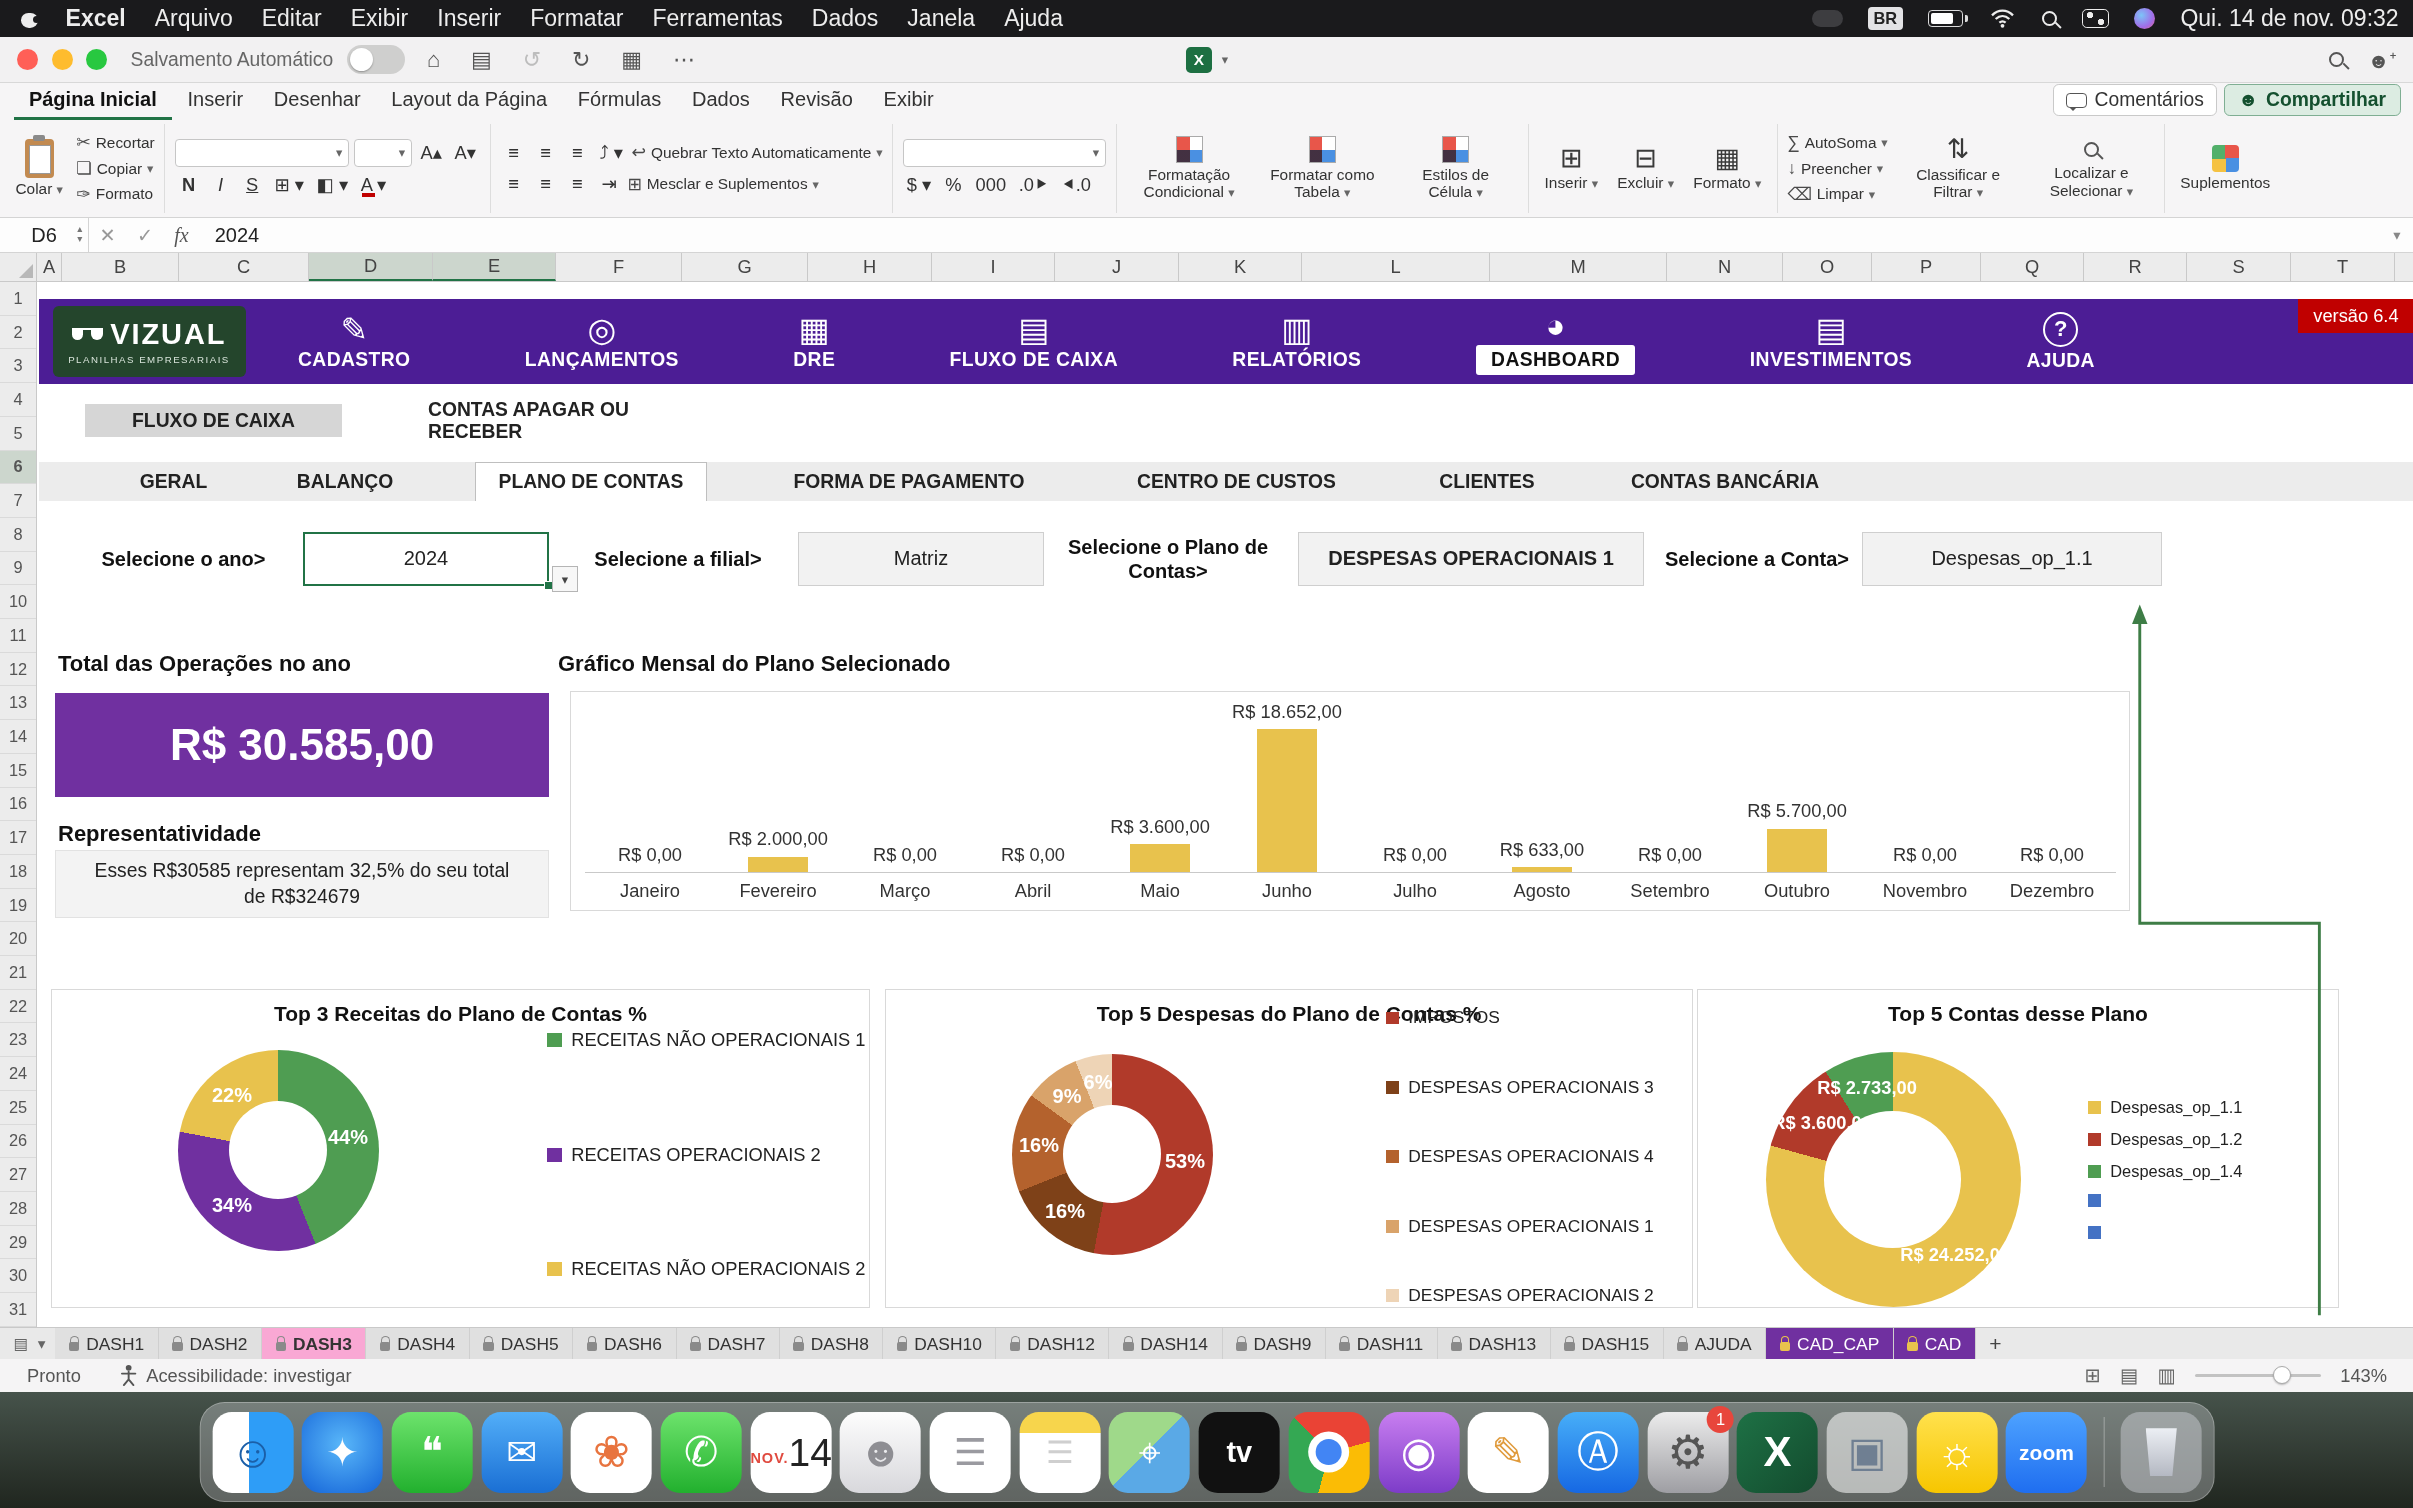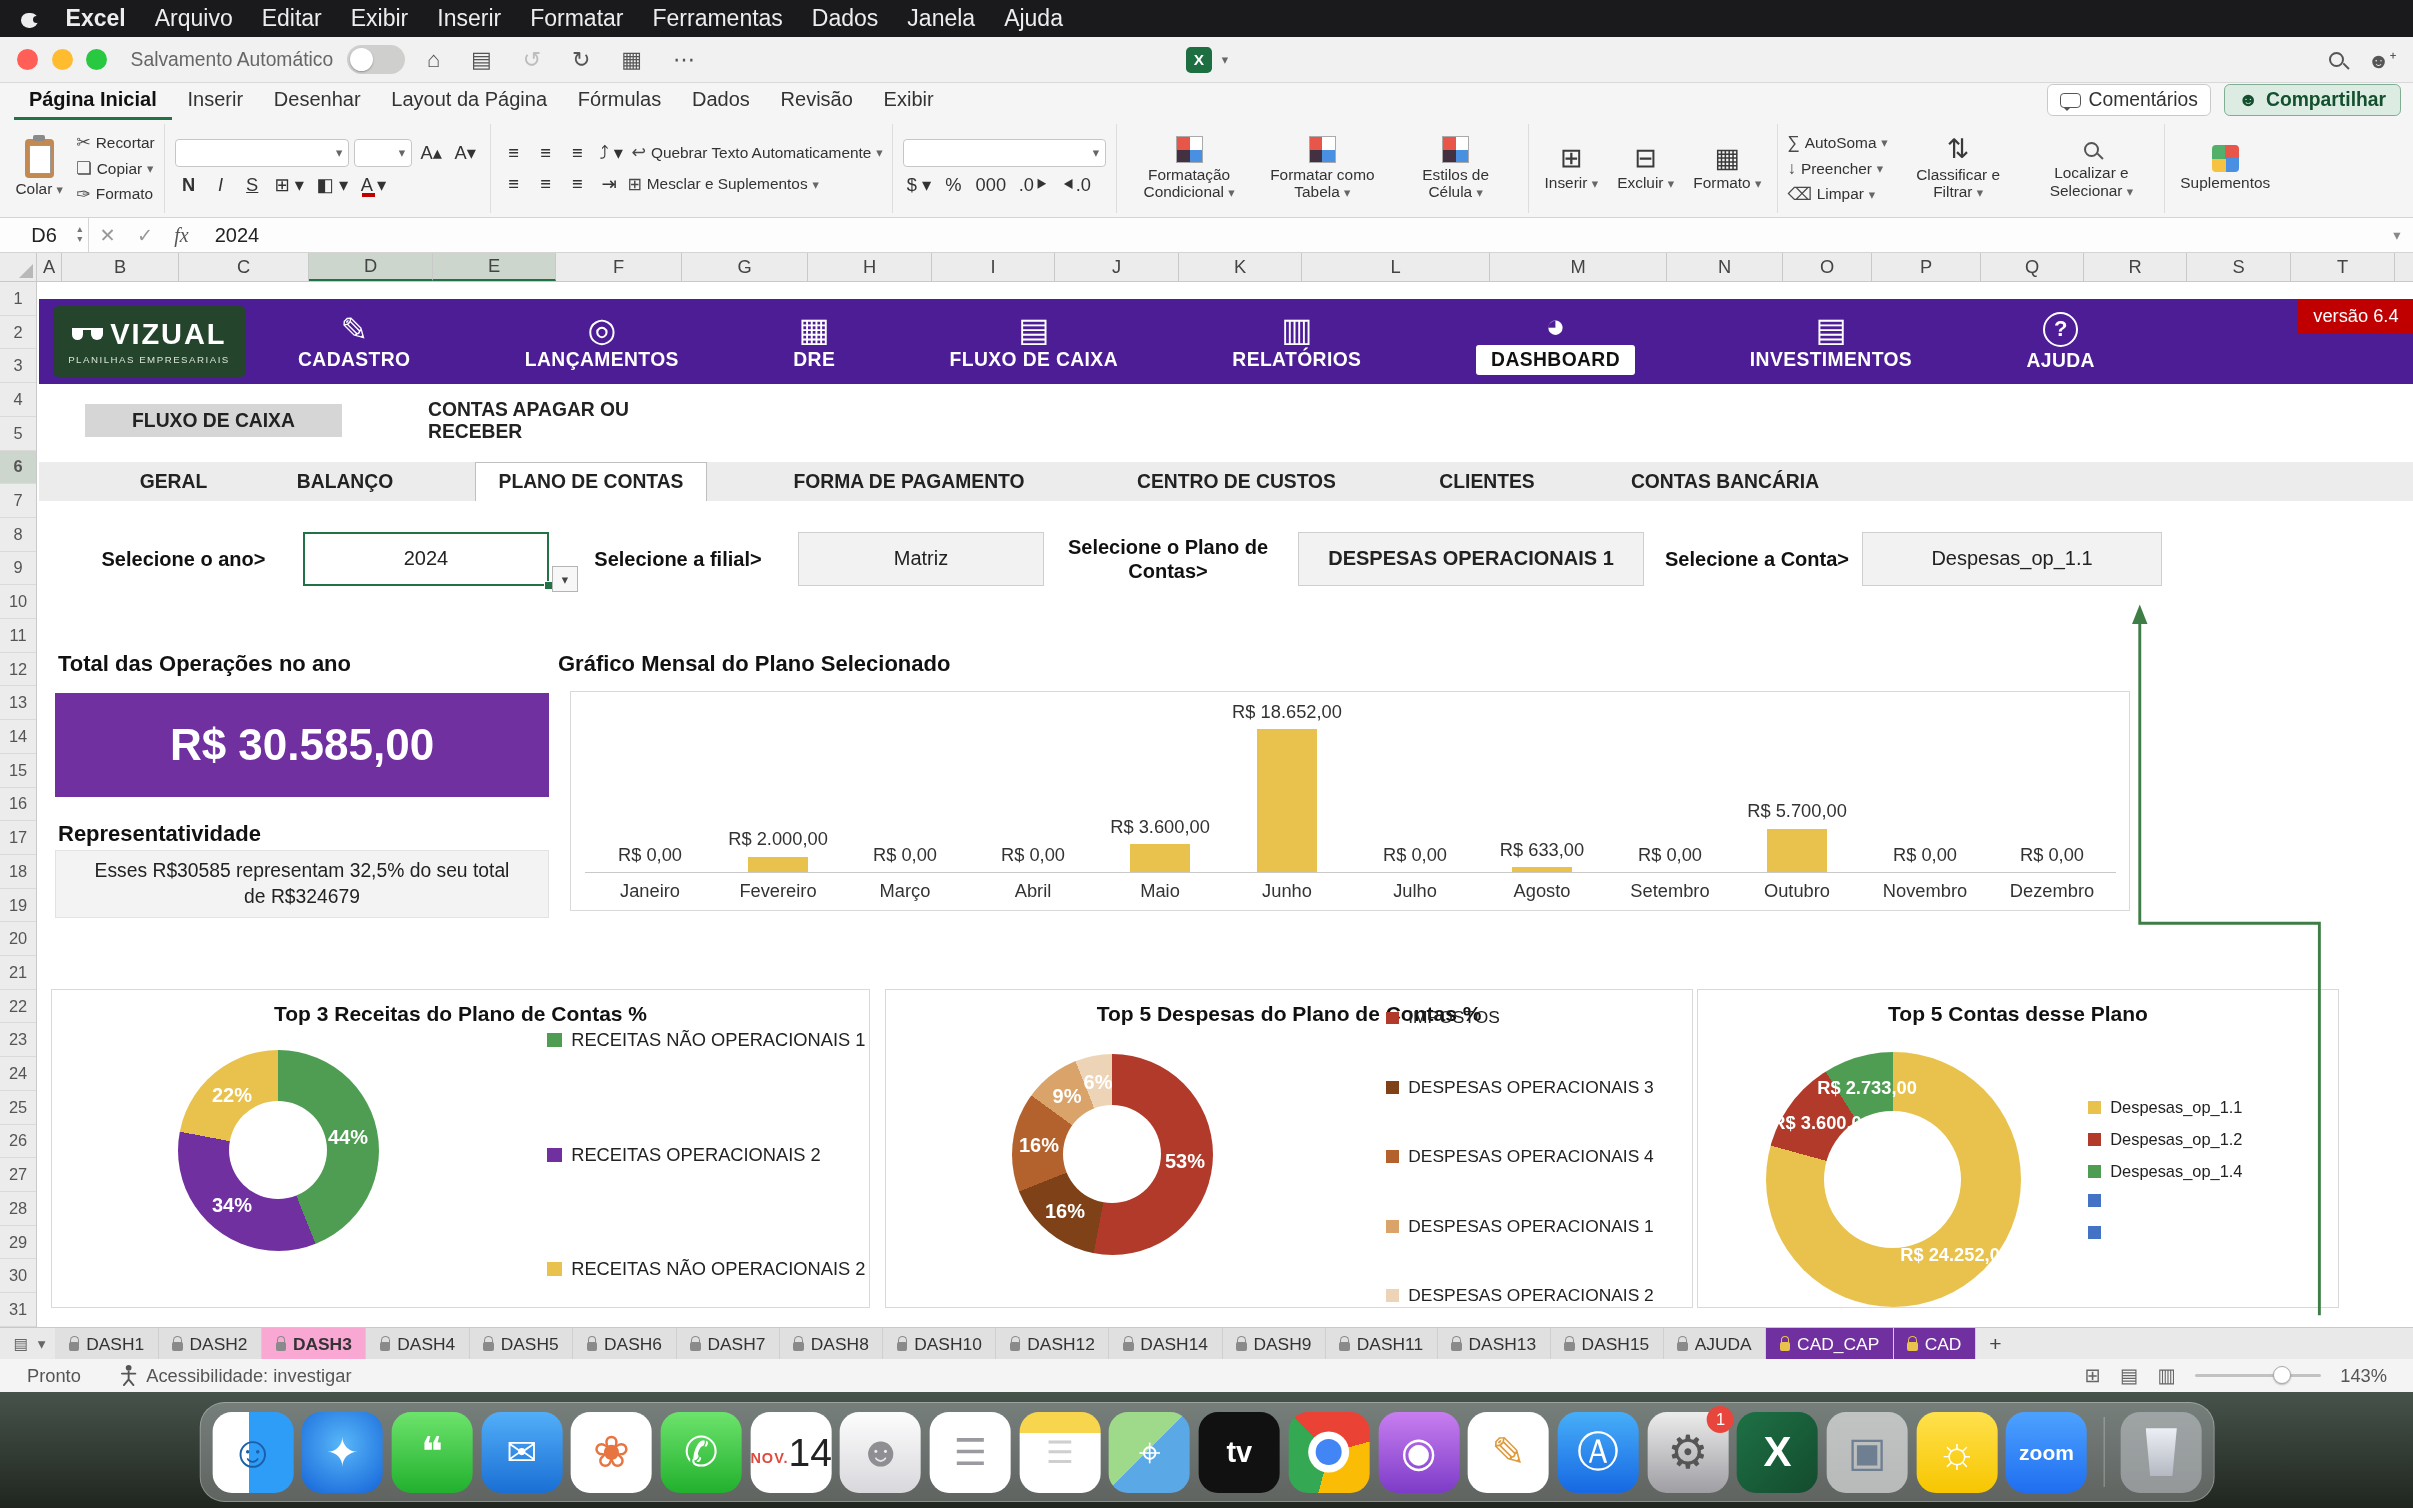--- a/index.html
+++ b/index.html
@@ -41,21 +41,21 @@
 .title-center{position:absolute;left:50%;transform:translateX(-50%);display:flex;align-items:center;gap:9.7px;font-size:21px;color:#222}
 .xdoc{width:26px;height:26px;background:#1d6f42;color:#fff;font-weight:bold;font-size:15.4px;display:flex;align-items:center;justify-content:center;border-radius:4.8px}
 .chev{font-size:12.6px;color:#666}
 .title-right{margin-left:auto;display:flex;gap:23px;color:#555;align-items:center}
 
 
 .ribbontabs{position:absolute;top:83px;height:37px;width:100%;background:#f6f5f6;display:flex;align-items:flex-end;padding:0 13.5px}
 #rtabs{display:flex}
 .rtab{font-size:20px;color:#333;padding:3.9px 15.4px 5.8px;white-space:nowrap}
 .rtab.active{font-weight:bold;border-bottom:3.9px solid #217346;color:#111}
-.rt-right{margin-left:auto;display:flex;gap:13px;align-items:center;margin-bottom:3.9px}
+.rt-right{margin-left:auto;display:flex;gap:7px;align-items:center;margin-bottom:3.9px}
 .btn-comments{display:flex;gap:7.7px;font-size:19.3px;color:#333;align-items:center;border:1px solid #c9c9c9;border-radius:5.8px;padding:3.9px 11.6px;background:#fff}
 .bub{width:21px;height:15.4px;border:1.9px solid #555;border-radius:3.9px;position:relative;display:inline-block}
 .bub::after{content:"";position:absolute;left:2.9px;bottom:-6.8px;border:3.9px solid transparent;border-top-color:#555}
 .btn-share{display:flex;gap:7.7px;font-size:19.3px;color:#14502f;background:#dcece2;border:1px solid #7fae93;border-radius:5.8px;padding:3.9px 13.5px;align-items:center;font-weight:bold}
 
 
 .ribbon{position:absolute;top:120px;height:98px;width:100%;background:#f6f5f6;border-bottom:1px solid #d4d4d4;display:flex;align-items:center;padding:3.9px 9.7px;gap:9.7px}
 .rgroup{border-right:1px solid #ddd;padding-right:9.7px;display:flex;gap:7.7px;align-items:center;height:89px;flex:none}
 .rgroup:last-child{border-right:none}
 .vstack{display:flex;flex-direction:column;gap:4.8px;justify-content:center}
@@ -199,20 +199,38 @@
         <span class="menu-item">Arquivo</span>
         <span class="menu-item">Editar</span>
         <span class="menu-item">Exibir</span>
         <span class="menu-item">Inserir</span>
         <span class="menu-item">Formatar</span>
         <span class="menu-item">Ferramentas</span>
         <span class="menu-item">Dados</span>
         <span class="menu-item">Janela</span>
         <span class="menu-item">Ajuda</span>
       </div>
+    <div class="menu-right">
+      <span class="mpill"></span>
+      <span class="mbr">BR</span>
+      <span class="battery">
+          <span class="bfill"></span>
+          <span class="bnub"></span>
+        </span>
+      <svg width="29" height="21" viewBox="0 0 24 20">
+          <path d="M2 7 C8 1 16 1 22 7" stroke="#ededed" fill="none" stroke-width="2.2"></path>
+          <path d="M5.5 10.5 C9.5 6.8 14.5 6.8 18.5 10.5" stroke="#ededed" fill="none" stroke-width="2.2"></path>
+          <path d="M9 14 C10.8 12.5 13.2 12.5 15 14" stroke="#ededed" fill="none" stroke-width="2.2"></path>
+          <circle cx="12" cy="17" r="1.8" fill="#ededed"></circle>
+        </svg>
+      <span class="mag"></span>
+      <span class="ccic"></span>
+      <span class="siri"></span>
+      <span class="clock">Qui. 14 de nov.  09:32</span>
+    </div>
   </div>
 
   <div class="titlebar">
     <span class="tl red"></span>
     <span class="tl yel"></span>
     <span class="tl grn"></span>
     <span class="autosave-label">Salvamento Automático</span>
     <span class="toggle">
         <span class="knob"></span>
       </span>

